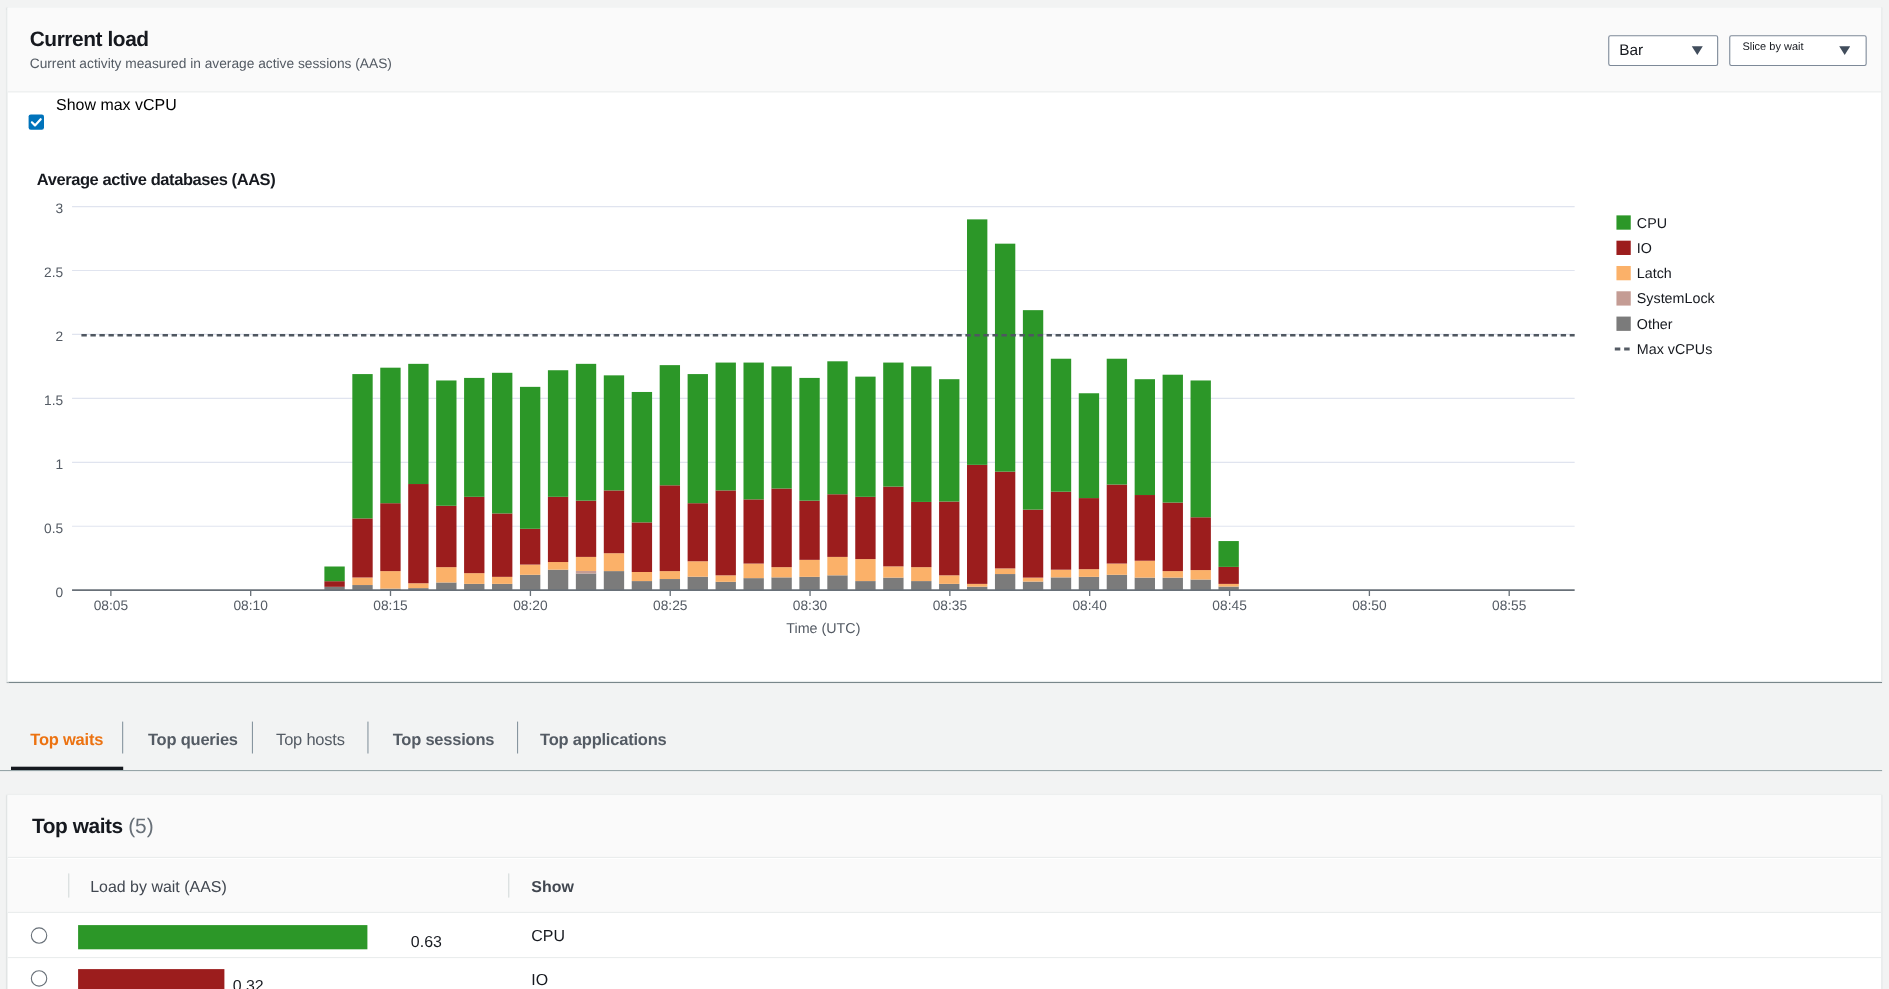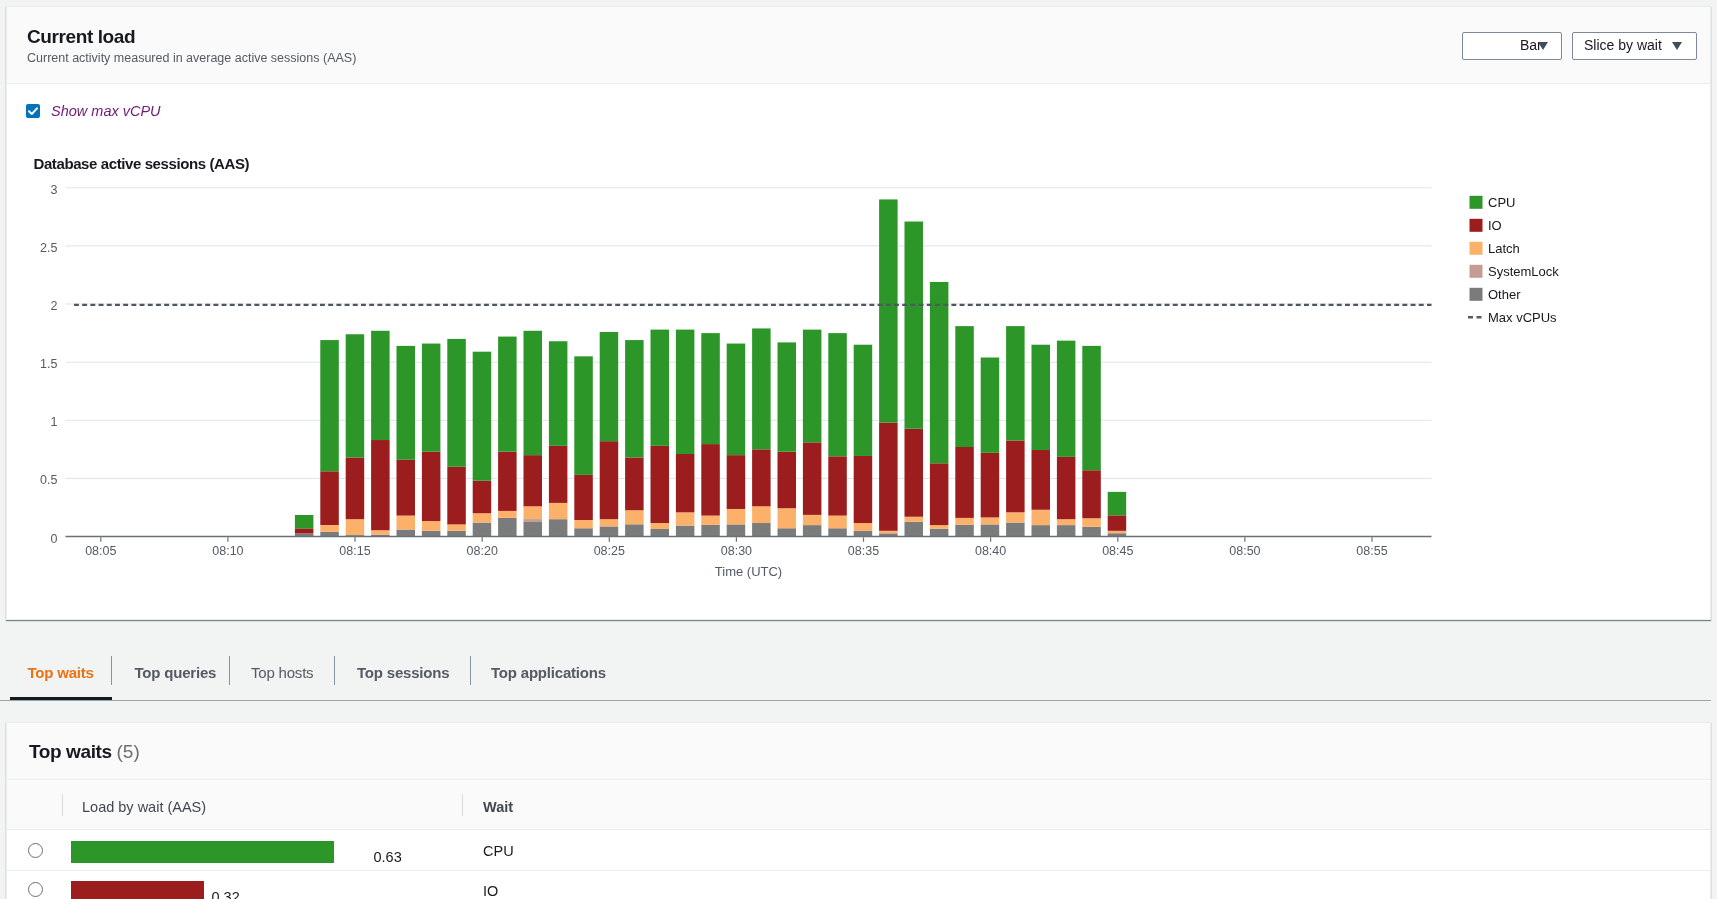--- a/index.html
+++ b/index.html
@@ -8,33 +8,33 @@
 .card { background:#fff; border:1px solid #eaeded; box-shadow:0 1px 1px 0 rgba(0,28,36,0.5); }
 </style></head>
 <body>
 
 <div class="abs card" style="left:6px; top:6px; width:1705px; height:614px;"></div>
 <div class="abs" style="left:7px; top:7px; width:1703px; height:77px; background:#fafafa; border-bottom:1px solid #eaeded;"></div>
 <div class="abs" style="left:27px; top:26px; font-size:19px; font-weight:bold; letter-spacing:-0.4px; color:#16191f;">Current load</div>
 <div class="abs" style="left:27px; top:51px; font-size:12.5px; color:#545b64;">Current activity measured in average active sessions (AAS)</div>
 
 <div class="abs" style="left:1462px; top:31.5px; width:100px; height:28px; background:#fff; border:1px solid #7d8998; border-radius:2px;"></div>
-<div class="abs" style="left:1472px; top:37px; font-size:14px; color:#16191f;margin-left:48px;">Bar</div>
+<div class="abs" style="left:1472px; top:37px; font-size:14px; color:#16191f;">Bar</div>
 <div class="abs" style="left:1538px; top:42px; width:0; height:0; border-left:5.5px solid transparent; border-right:5.5px solid transparent; border-top:8px solid #414d5c;"></div>
 <div class="abs" style="left:1572px; top:31.5px; width:125px; height:28px; background:#fff; border:1px solid #7d8998; border-radius:2px;"></div>
-<div class="abs" style="left:1584px; top:37px; font-size:14px; color:#16191f;">Slice by wait</div>
+<div class="abs" style="left:1584px; top:37px; font-size:10px; color:#16191f;">Slice by wait</div>
 <div class="abs" style="left:1672px; top:42px; width:0; height:0; border-left:5.5px solid transparent; border-right:5.5px solid transparent; border-top:8px solid #414d5c;"></div>
 
 <div class="abs" style="left:26px; top:104px; width:14px; height:14px; background:#0073bb; border-radius:2px;"></div>
 <svg class="abs" style="left:26px; top:104px;" width="14" height="14" viewBox="0 0 14 14">
     <path d="M3 7.2 L5.8 10 L11 4.4" stroke="#fff" stroke-width="2" fill="none" stroke-linecap="round" stroke-linejoin="round"></path>
   </svg>
-<div class="abs" style="left:51px; top:103px; font-size:14.5px; color:#701a75;font-style:italic;">Show max vCPU</div>
-
-<div class="abs" style="left:33.5px; top:154.5px; font-size:15px; font-weight:bold; letter-spacing:-0.4px; color:#16191f;">Database active sessions (AAS)</div>
+<div class="abs" style="left:51px; top:88px; font-size:14.5px; color:#000000;">Show max vCPU</div>
+
+<div class="abs" style="left:33.5px; top:154.5px; font-size:15px; font-weight:bold; letter-spacing:-0.4px; color:#16191f;">Average active databases (AAS)</div>
 
 <svg class="abs" style="left:0; top:0;" width="1717" height="899" viewBox="0 0 1717 899">
 <line x1="65.5" y1="478.4" x2="1431.5" y2="478.4" stroke="#e0e4ef" stroke-width="1"></line>
 <line x1="65.5" y1="420.3" x2="1431.5" y2="420.3" stroke="#e0e4ef" stroke-width="1"></line>
 <line x1="65.5" y1="362.2" x2="1431.5" y2="362.2" stroke="#e0e4ef" stroke-width="1"></line>
 <line x1="65.5" y1="304.0" x2="1431.5" y2="304.0" stroke="#e0e4ef" stroke-width="1"></line>
 <line x1="65.5" y1="245.9" x2="1431.5" y2="245.9" stroke="#e0e4ef" stroke-width="1"></line>
 <line x1="65.5" y1="187.8" x2="1431.5" y2="187.8" stroke="#e0e4ef" stroke-width="1"></line>
 <rect x="294.9" y="533.48" width="18.5" height="3.02" fill="#7b7b7b"></rect>
 <rect x="294.9" y="528.36" width="18.5" height="5.11" fill="#9c1d1d"></rect>
@@ -226,21 +226,21 @@
 <div class="abs" style="left:334px; top:656px; width:1px; height:29px; background:#87959f;"></div>
 <div class="abs" style="left:470px; top:656px; width:1px; height:29px; background:#87959f;"></div>
 
 <div class="abs card" style="left:6px; top:721.5px; width:1705px; height:200px;"></div>
 <div class="abs" style="left:7px; top:722.5px; width:1703px; height:57px; background:#fafafa; border-bottom:1px solid #eaeded;"></div>
 <div class="abs" style="left:29px; top:741px; font-size:19px; font-weight:bold; letter-spacing:-0.4px; color:#16191f;">Top waits <span style="font-weight:normal; letter-spacing:0; color:#687078;">(5)</span></div>
 <div class="abs" style="left:7px; top:780.5px; width:1703px; height:49px; background:#fafafa; border-bottom:1px solid #eaeded;"></div>
 <div class="abs" style="left:61.5px; top:794px; width:1px; height:22px; background:#d5dbdb;"></div>
 <div class="abs" style="left:461.5px; top:794px; width:1px; height:22px; background:#d5dbdb;"></div>
 <div class="abs" style="left:82px; top:799px; font-size:14.5px; font-weight:normal; color:#414750;">Load by wait (AAS)</div>
-<div class="abs" style="left:483px; top:799px; font-size:14.5px; font-weight:bold; color:#414750;">Wait</div>
+<div class="abs" style="left:483px; top:799px; font-size:14.5px; font-weight:bold; color:#414750;">Show</div>
 
 <div class="abs" style="left:27.5px; top:842.5px; width:15px; height:15px; border:1.8px solid #687078; border-radius:50%; background:#fff;"></div>
 <div class="abs" style="left:71px; top:840.5px; width:263px; height:22px; background:#2c9728;"></div>
 <div class="abs" style="left:341.5px; top:848.5px; font-size:14.5px; color:#16191f;padding-left:32px;">0.63</div>
 <div class="abs" style="left:483px; top:843px; font-size:14.5px; color:#16191f;">CPU</div>
 <div class="abs" style="left:7px; top:870px; width:1703px; height:1px; background:#eaeded;"></div>
 
 <div class="abs" style="left:27.5px; top:882px; width:15px; height:15px; border:1.8px solid #687078; border-radius:50%; background:#fff;"></div>
 <div class="abs" style="left:71px; top:880.5px; width:133px; height:22px; background:#9c1d1d;"></div>
 <div class="abs" style="left:211.5px; top:888.5px; font-size:14.5px; color:#16191f;">0.32</div>

